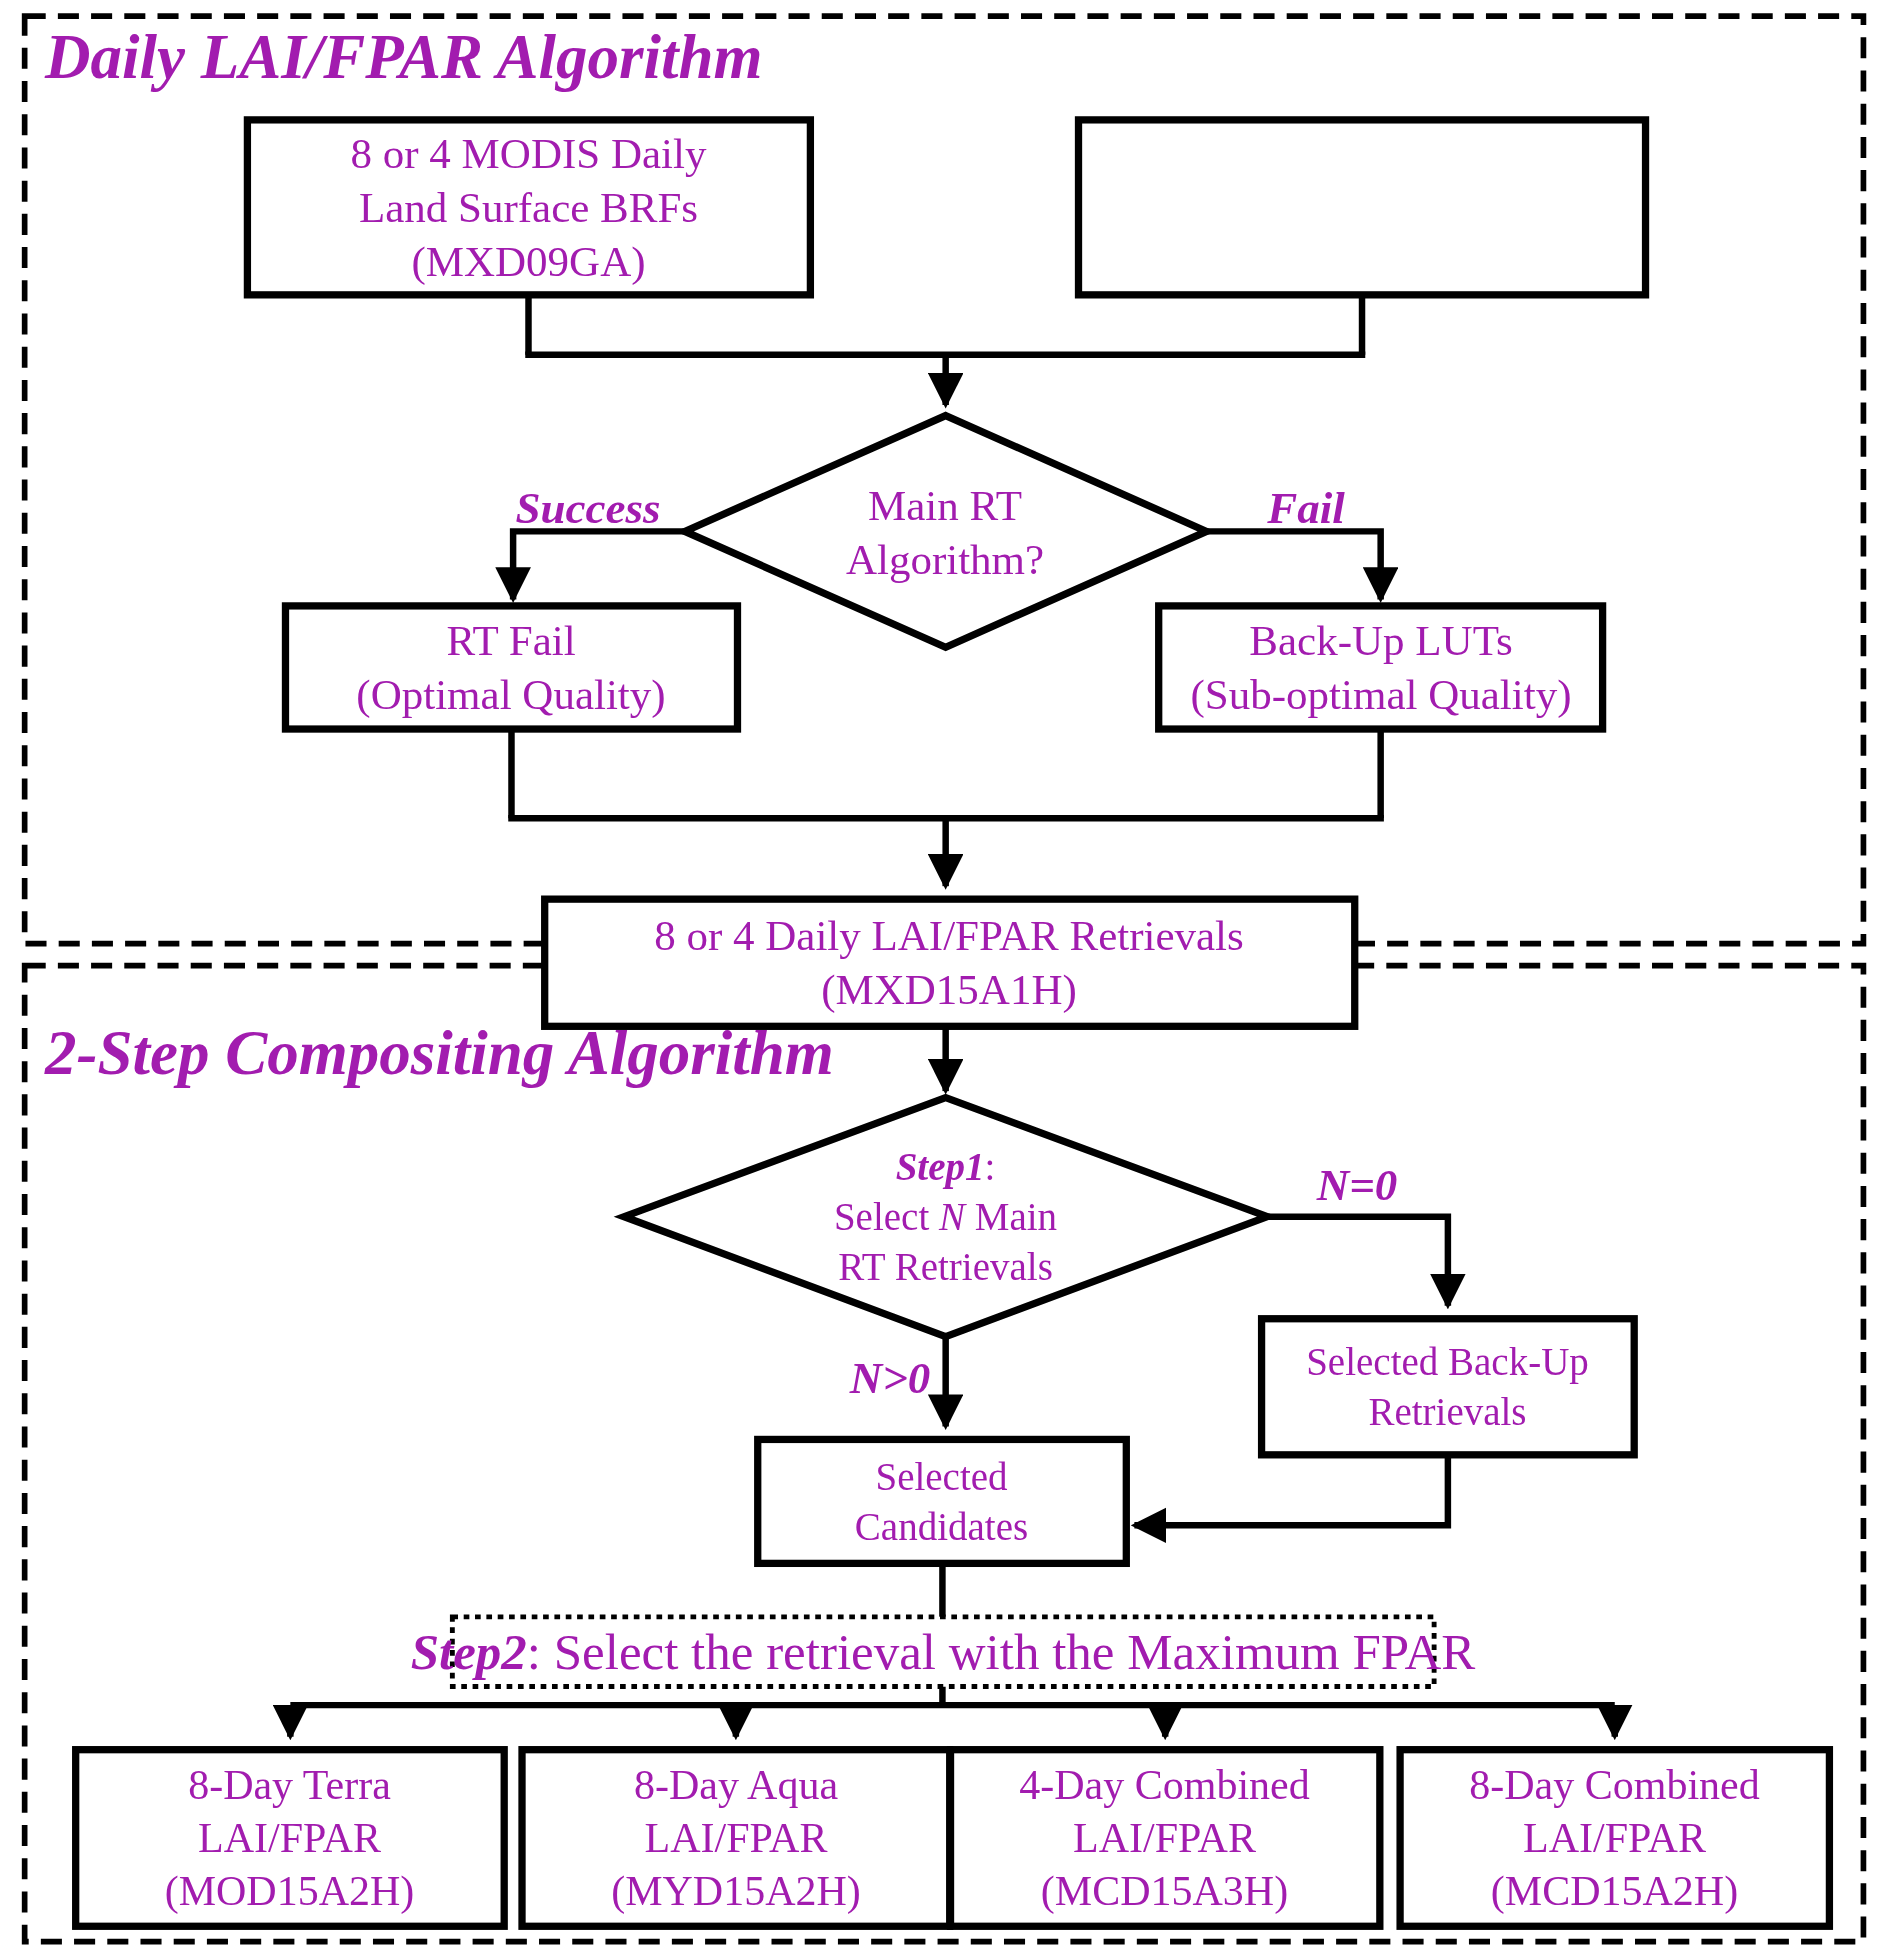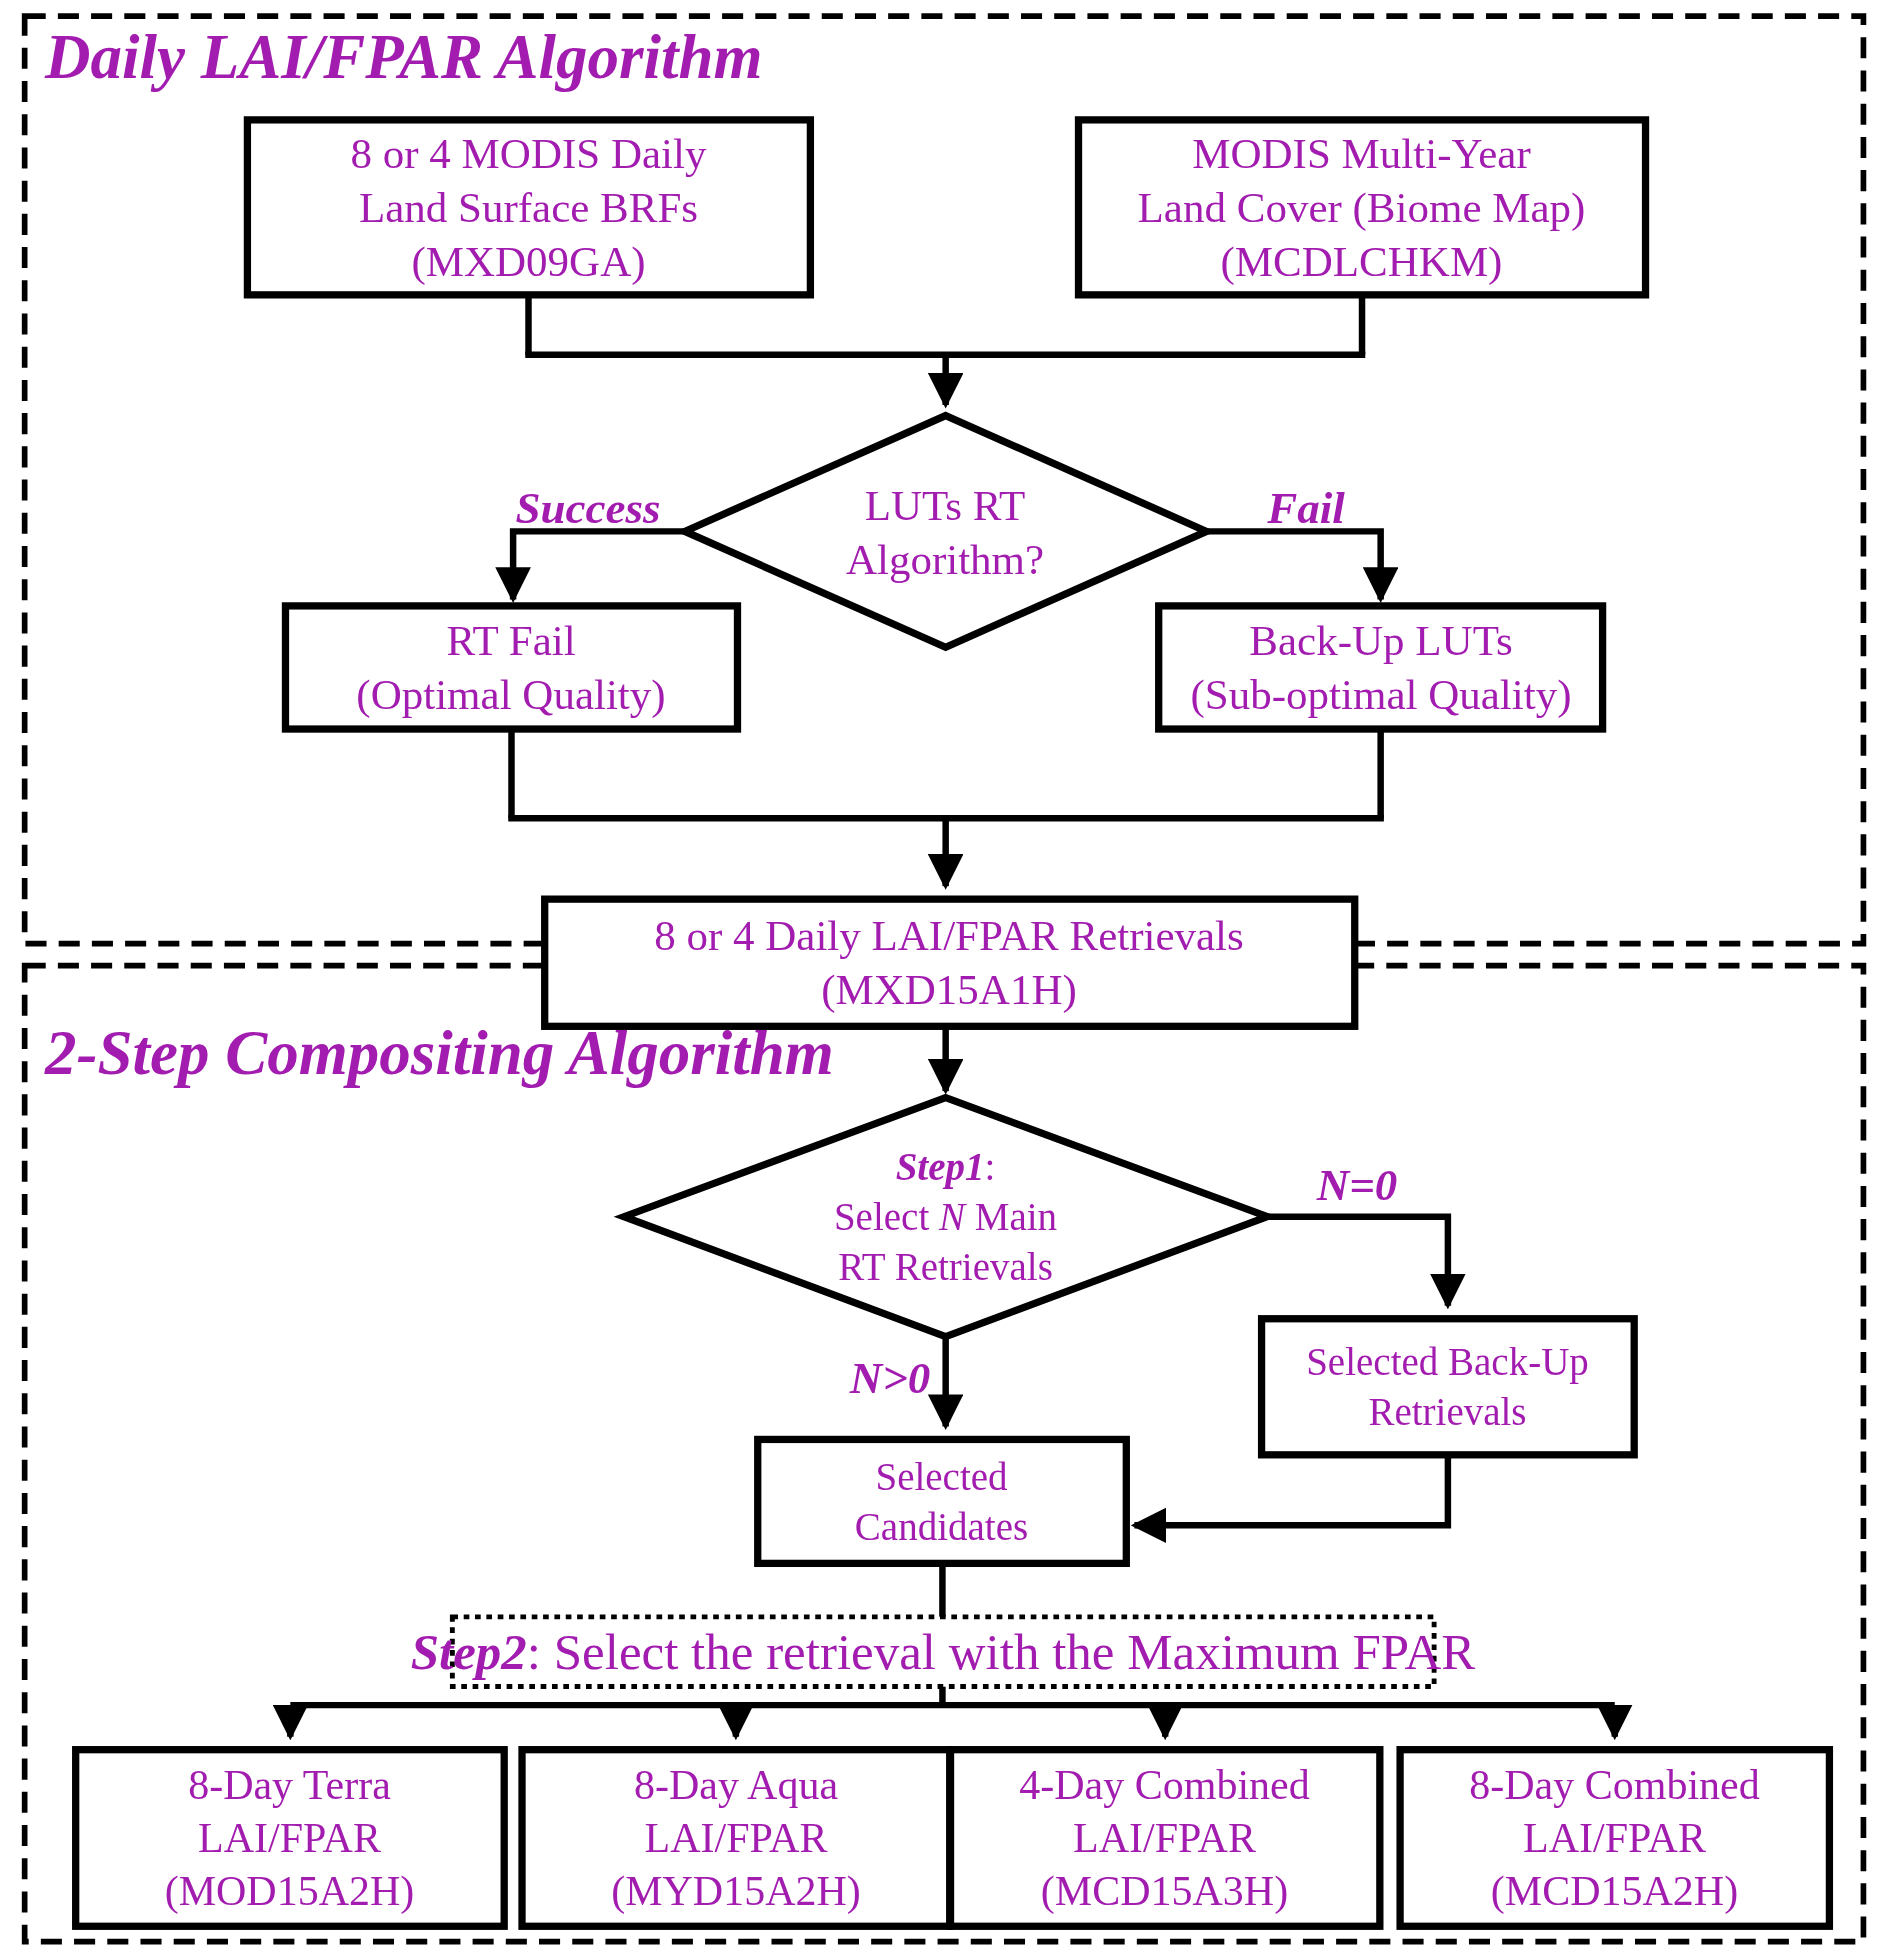--- a/index.html
+++ b/index.html
@@ -116,28 +116,23 @@
 
   <div class="section-title" style="left:45px; top:26px;">Daily LAI/FPAR Algorithm</div>
   <div class="section-title" style="left:45px; top:1022px;">2-Step Compositing Algorithm</div>
 
   <div class="overlay" style="left:247px; top:120px; width:563px; height:175px;">
     <div class="node-line-lg">8 or 4 MODIS Daily</div>
     <div class="node-line-lg">Land Surface BRFs</div>
     <div class="node-line-lg">(MXD09GA)</div>
   </div>
 
-  <div class="overlay" style="left:1078px; top:120px; width:567px; height:175px;">
-    <div class="node-line-lg">MODIS Multi-Year</div>
-    <div class="node-line-lg">Land Cover (Biome Map)</div>
-    <div class="node-line-lg">(MCDLCHKM)</div>
-  </div>
 
   <div class="overlay" style="left:783px; top:476px; width:324px; height:113px;">
-    <div class="node-line-lg">LUTs RT</div>
+    <div class="node-line-lg">Main RT</div>
     <div class="node-line-lg">Algorithm?</div>
   </div>
 
   <div class="edge-label" style="left:491px; top:484px; width:194px; height:47px;">Success</div>
   <div class="edge-label" style="left:1225px; top:484px; width:162px; height:47px;">Fail</div>
 
   <div class="overlay" style="left:285px; top:606px; width:452px; height:123px;">
     <div class="node-line-lg">RT Fail</div>
     <div class="node-line-lg">(Optimal Quality)</div>
   </div>

